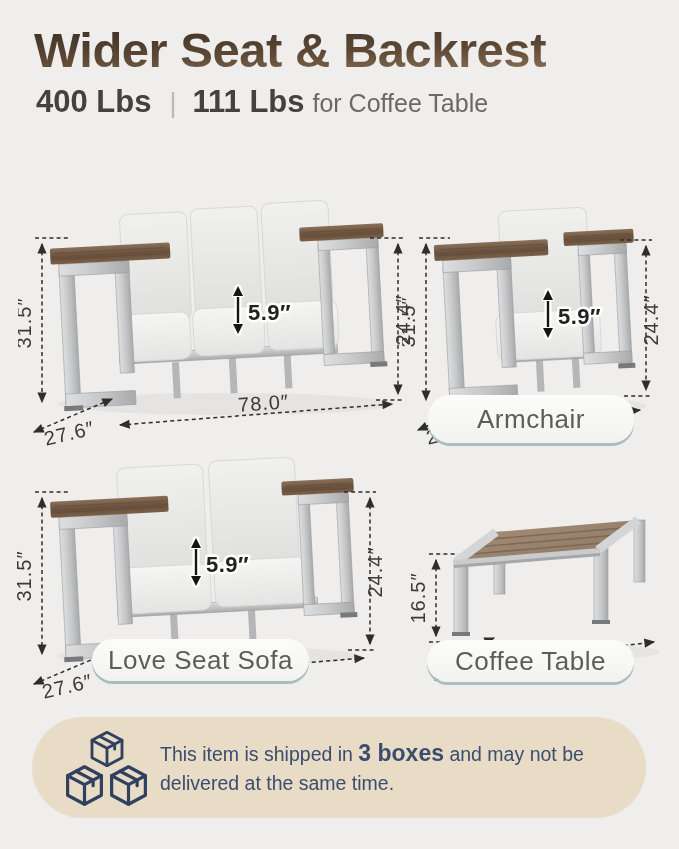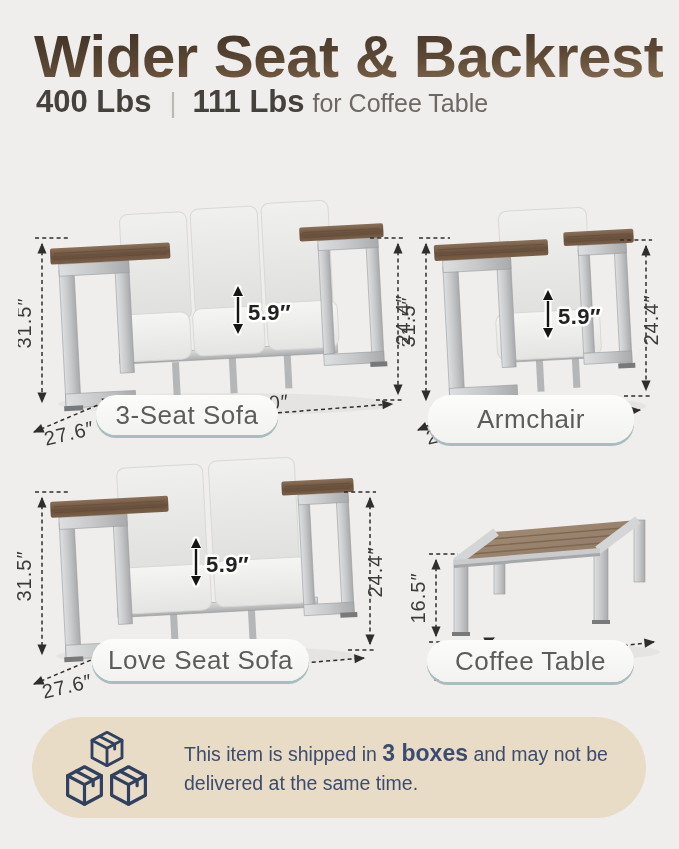--- a/index.html
+++ b/index.html
@@ -1,20 +1,20 @@
 <!DOCTYPE html>
 <html><head>
 <meta charset="utf-8">
 <style>
   html,body{margin:0;padding:0;}
   body{font-family:"Liberation Sans",sans-serif;background:#efeeec;}
   .page{position:relative;width:679px;height:849px;background:#efeeec;overflow:hidden;}
 
   
-  .title{position:absolute;left:34px;top:22px;margin:0;font-size:60px;font-weight:800;letter-spacing:-0.5px;
+  .title{position:absolute;left:34px;top:22px;margin:0;font-size:49px;font-weight:800;letter-spacing:-0.5px;
     background:linear-gradient(178deg,#3c2f25 5%,#5d4935 55%,#93785e 100%);
     -webkit-background-clip:text;background-clip:text;color:transparent;white-space:nowrap;}
   .stats{position:absolute;left:36px;top:84px;display:flex;align-items:baseline;white-space:nowrap;justify-content:space-between;}
   .stat-value{font-size:31px;font-weight:bold;color:#45413c;letter-spacing:0;}
   .stat-label{font-size:25px;color:#6e6862;margin-left:8px;}
   .stat-sep{font-size:27px;color:#bcb8b3;margin:0 16px 0 18px;}
 
   
   .fig{position:absolute;}
   .fig svg{display:block;width:100%;height:100%;font-family:"Liberation Sans",sans-serif;}
@@ -36,21 +36,21 @@
   .pill{position:absolute;display:flex;align-items:center;justify-content:center;
     background:linear-gradient(180deg,#fcfcfb,#f2f2f0);border-radius:22px;
     box-shadow:0 3px 0 #a9bcbf;color:#5d5c59;font-size:26px;letter-spacing:.5px;}
   #pill-sofa3{left:96px;top:395px;width:182px;height:40px;}
   #pill-armchair{left:428px;top:395px;width:206px;height:48px;}
   #pill-loveseat{left:92px;top:639px;width:217px;height:42px;justify-content:center;}
   #pill-coffee{left:427px;top:640px;width:207px;height:42px;}
 
   
   .banner{position:absolute;left:32px;top:717px;width:614px;height:101px;border-radius:50.5px;
-    background:#e8dcc6;display:flex;align-items:center;padding:0 28px 0 30px;box-sizing:border-box;gap:32px;}
+    background:#e8dcc6;display:flex;align-items:center;padding:0 28px 0 30px;box-sizing:border-box;gap:8px;}
   .boxes{position:relative;width:90px;height:78px;flex:none;}
   .boxes svg{position:absolute;}
   .box-top{left:25px;top:0;width:40px;height:40px;}
   .box-left{left:0;top:34px;width:45px;height:45px;}
   .box-right{left:44px;top:34px;width:45px;height:45px;}
   .banner-text{font-size:19.5px;line-height:1.42;color:#3c4c6e;}
   .banner-text b{font-size:23px;}
 </style>
 </head>
 <body>
@@ -273,23 +273,20 @@
       <line class="dl" x1="33" y1="70" x2="62" y2="70"></line>
       <line class="dl" x1="33" y1="158" x2="58" y2="158"></line>
       <text class="dim" x="29" y="114" text-anchor="middle" transform="rotate(-90 29 114)">16.5″</text>
       <line class="dl" x1="34" y1="180" x2="98" y2="154" marker-start="url(#mA)" marker-end="url(#mA)"></line>
       <text class="dim" x="62" y="192" text-anchor="middle" transform="rotate(-12 62 188)">23.6″</text>
       <line class="dl" x1="106" y1="176" x2="258" y2="158" marker-start="url(#mA)" marker-end="url(#mA)"></line>
       <text class="dim" x="186" y="186" text-anchor="middle" transform="rotate(-5 186 182)">39.4″</text>
     </svg>
   </div>
 
-  <div class="pill" id="pill-sofa3">
-    <span>3-Seat Sofa</span>
-  </div>
   <div class="pill" id="pill-armchair">
     <span>Armchair</span>
   </div>
   <div class="pill" id="pill-loveseat">
     <span>Love Seat Sofa</span>
   </div>
   <div class="pill" id="pill-coffee">
     <span>Coffee Table</span>
   </div>
 

